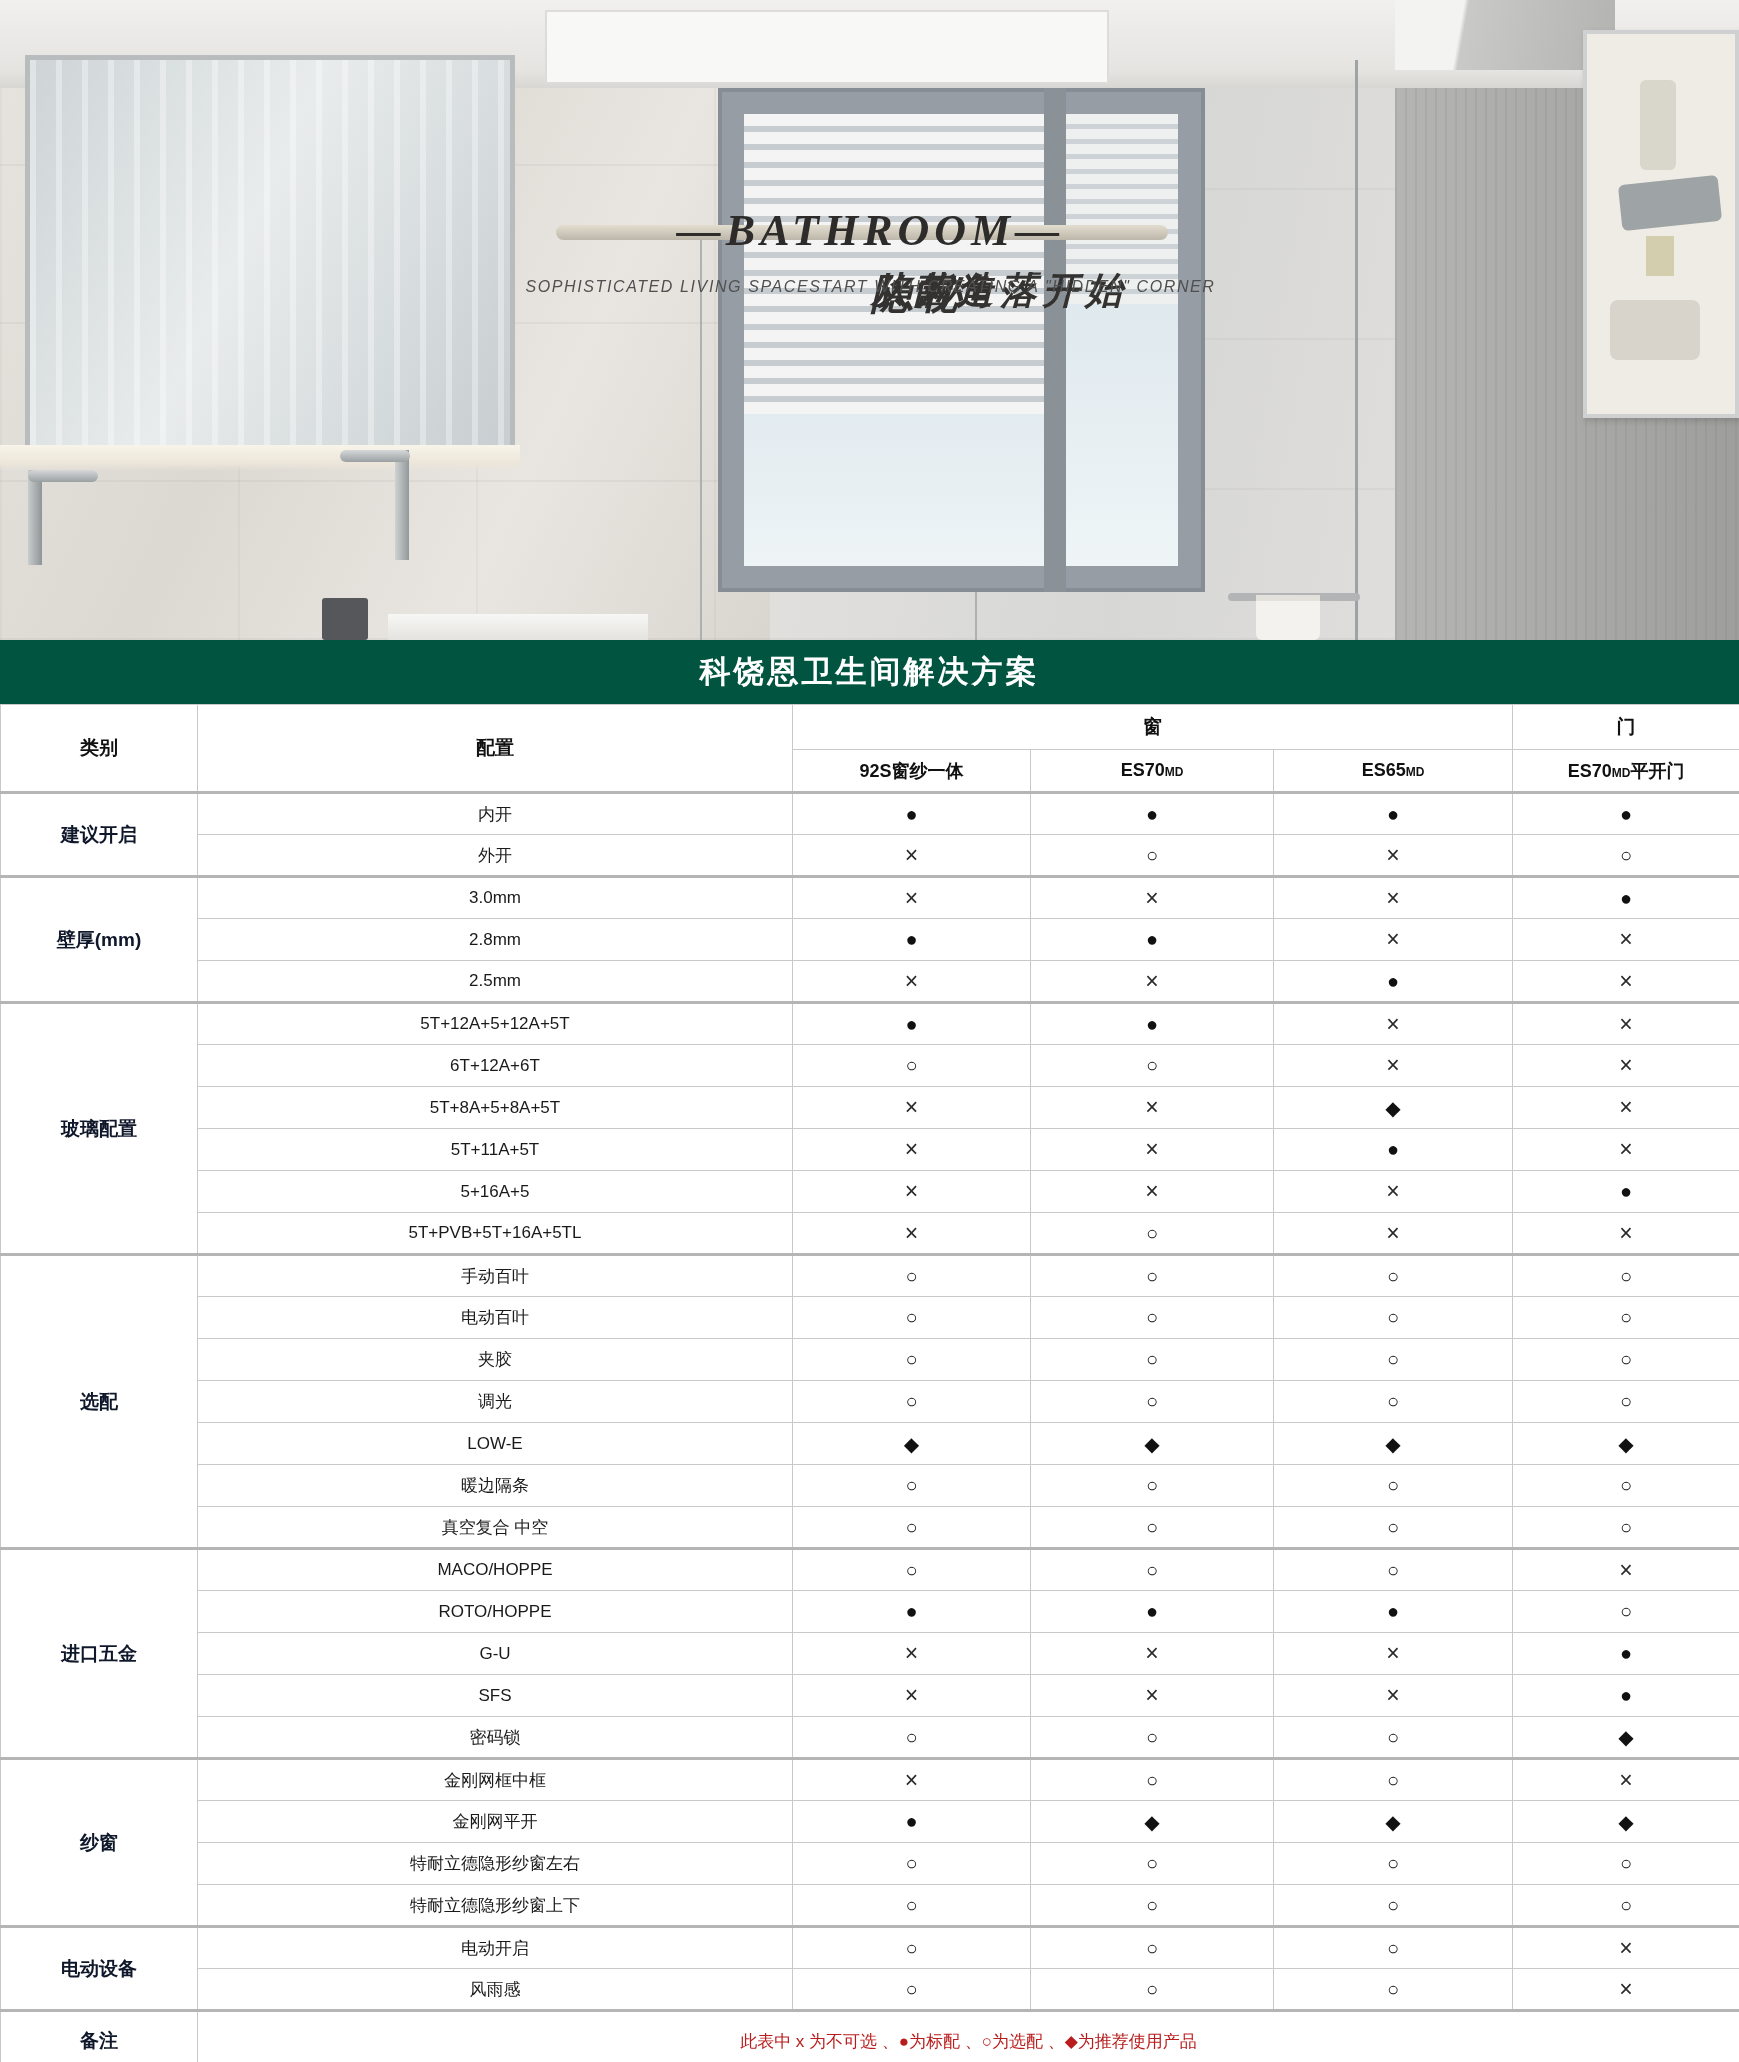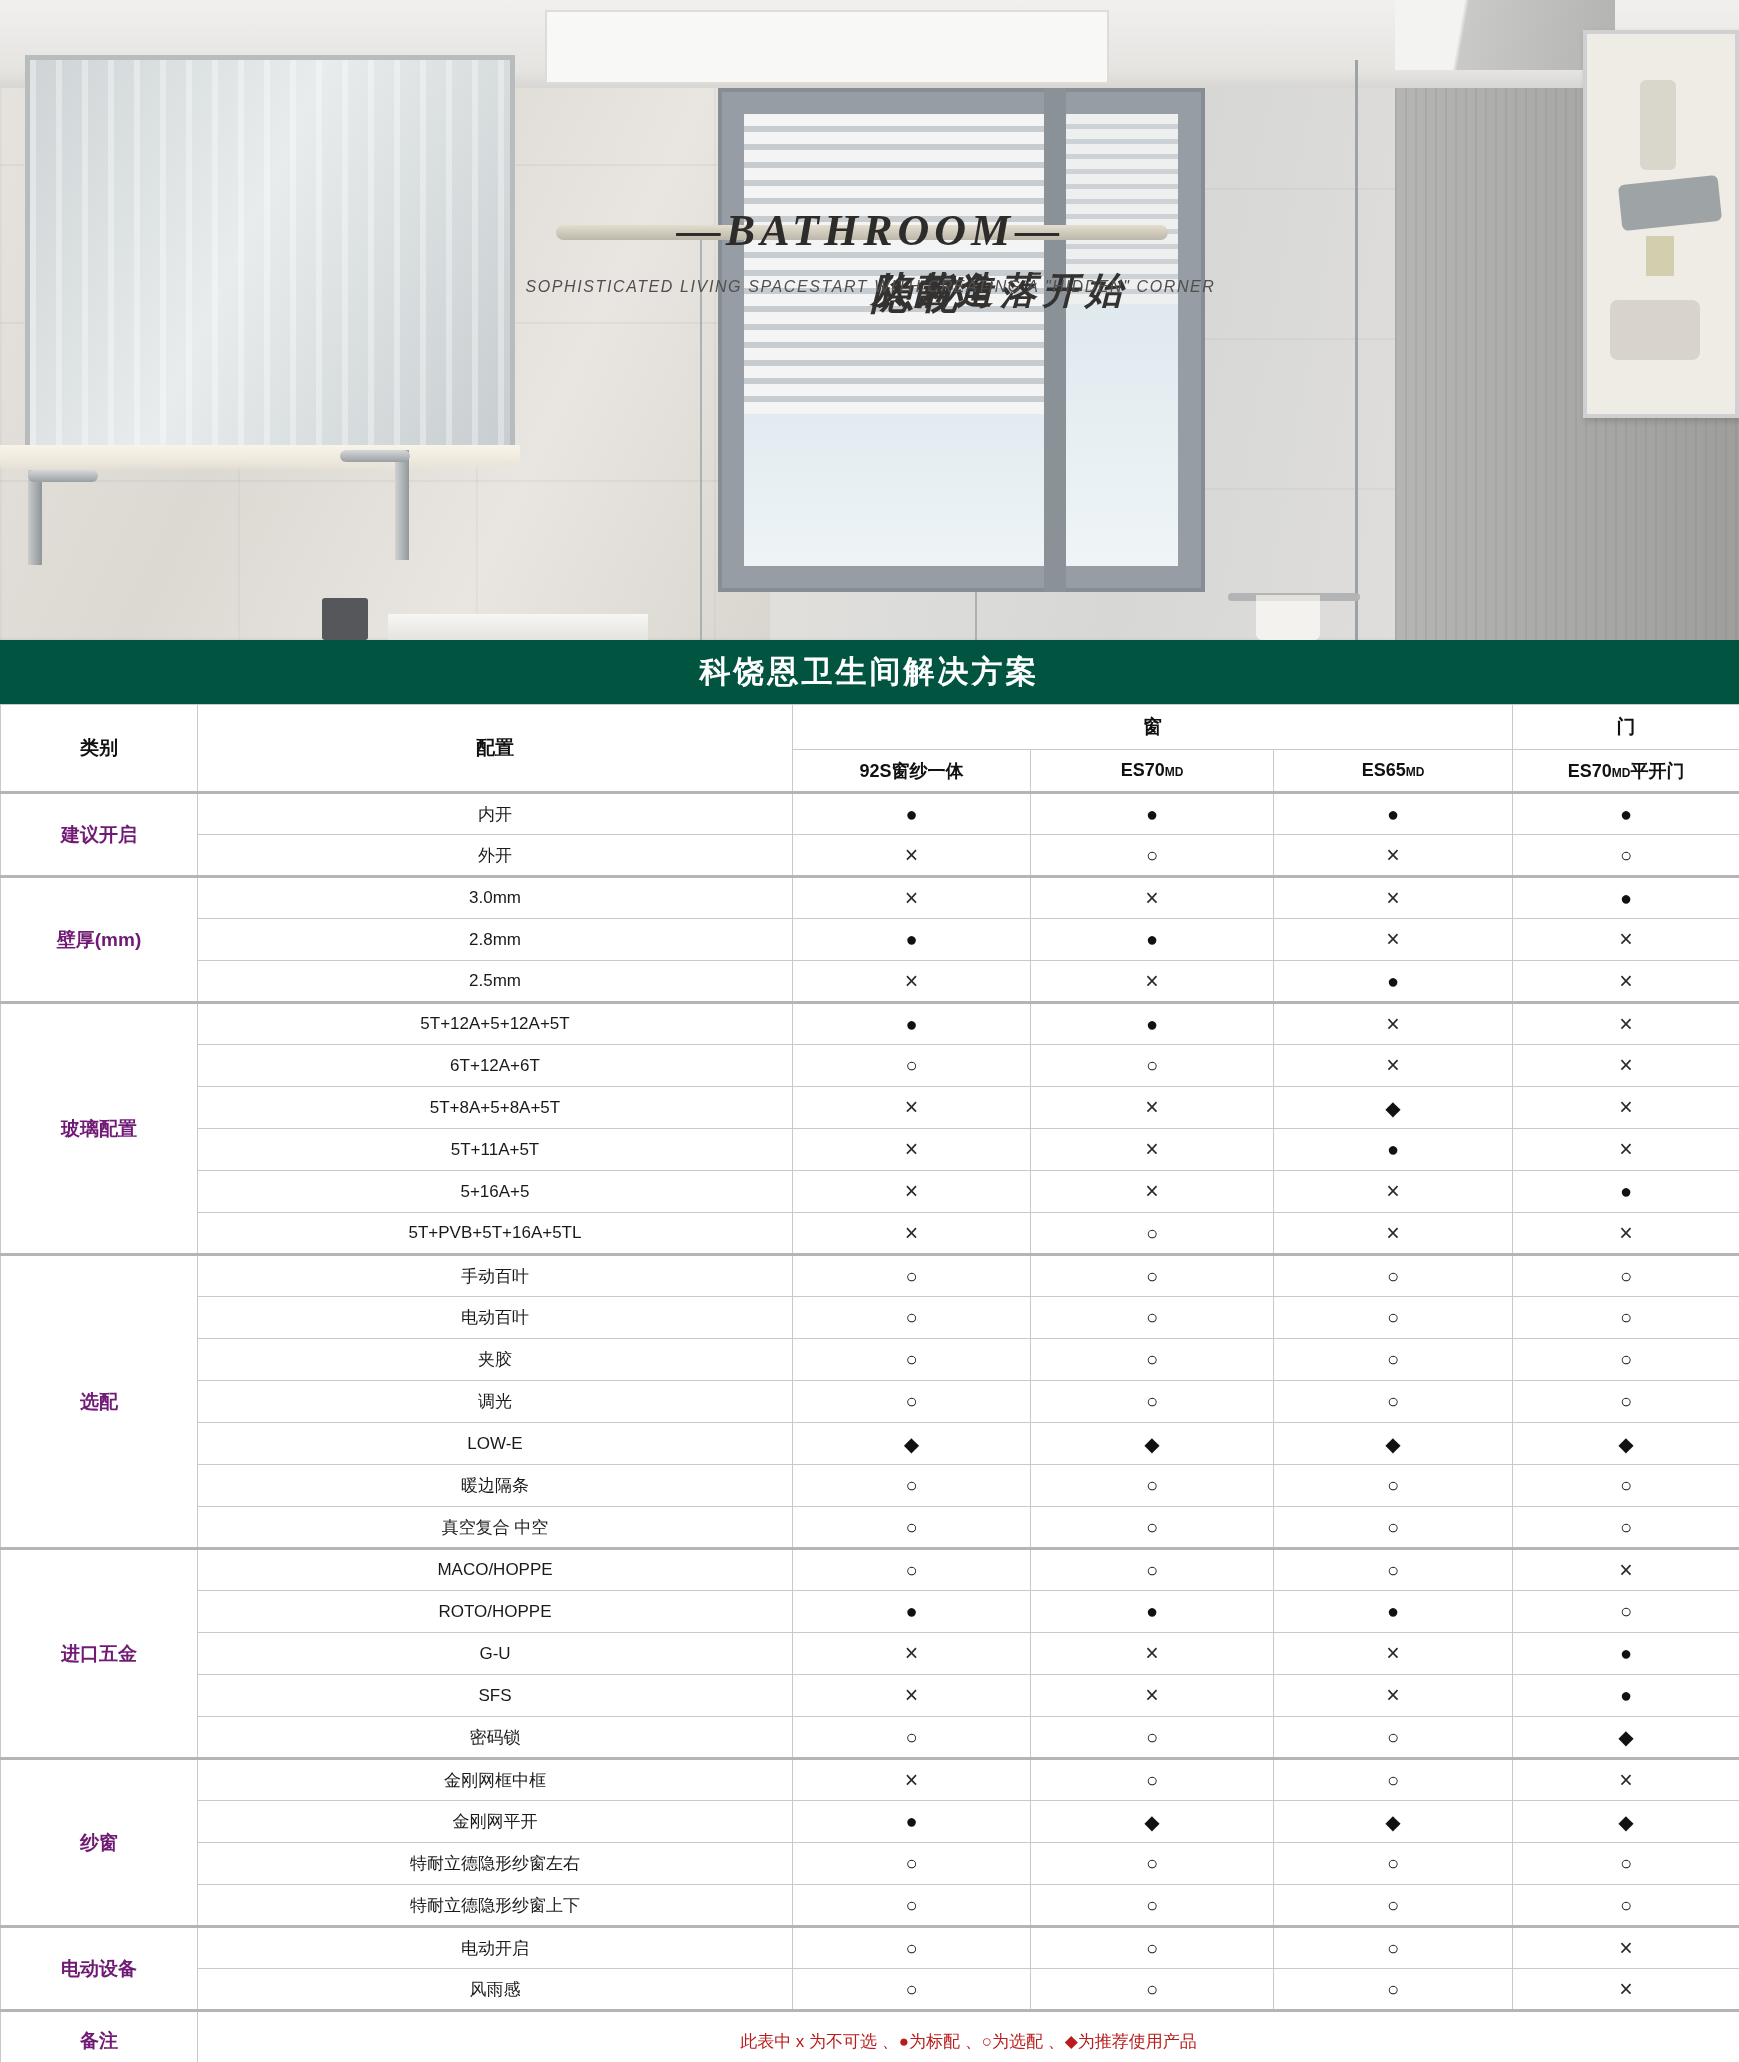--- a/index.html
+++ b/index.html
@@ -88,21 +88,21 @@
   table.spec th,table.spec td{border:1px solid #c9c9c9;padding:0;text-align:center;
     vertical-align:middle;overflow:hidden;}
   thead tr.h1{height:45px;}
   thead tr.h2{height:43px;padding-left:44px;}
   tbody tr{height:42px;}
   tfoot tr{height:60px;}
   thead th{font-size:19px;font-weight:bold;color:#111;}
   thead tr.h2 th{font-size:18px;}
   thead tr.h2 th .sub{font-size:12px;}
   thead tr.h2{border-bottom:3px solid #b5b5b5;}
-  td.cat{font-size:19px;font-weight:bold;color:#701a75;}
+  td.cat{font-size:19px;font-weight:bold;color:#0f172a;}
   td.cfg{font-size:17px;color:#1a1a1a;}
   td.sym{font-size:20px;color:#111;}
   td.sym.x{font-size:23px;color:#2a2a2a;}
   tr.sec-start td{border-top:3px solid #b5b5b5;}
   td.note-text{font-size:17px;color:#b91c1c;}
 </style>
 </head>
 <body>
 
 <div class="page">

